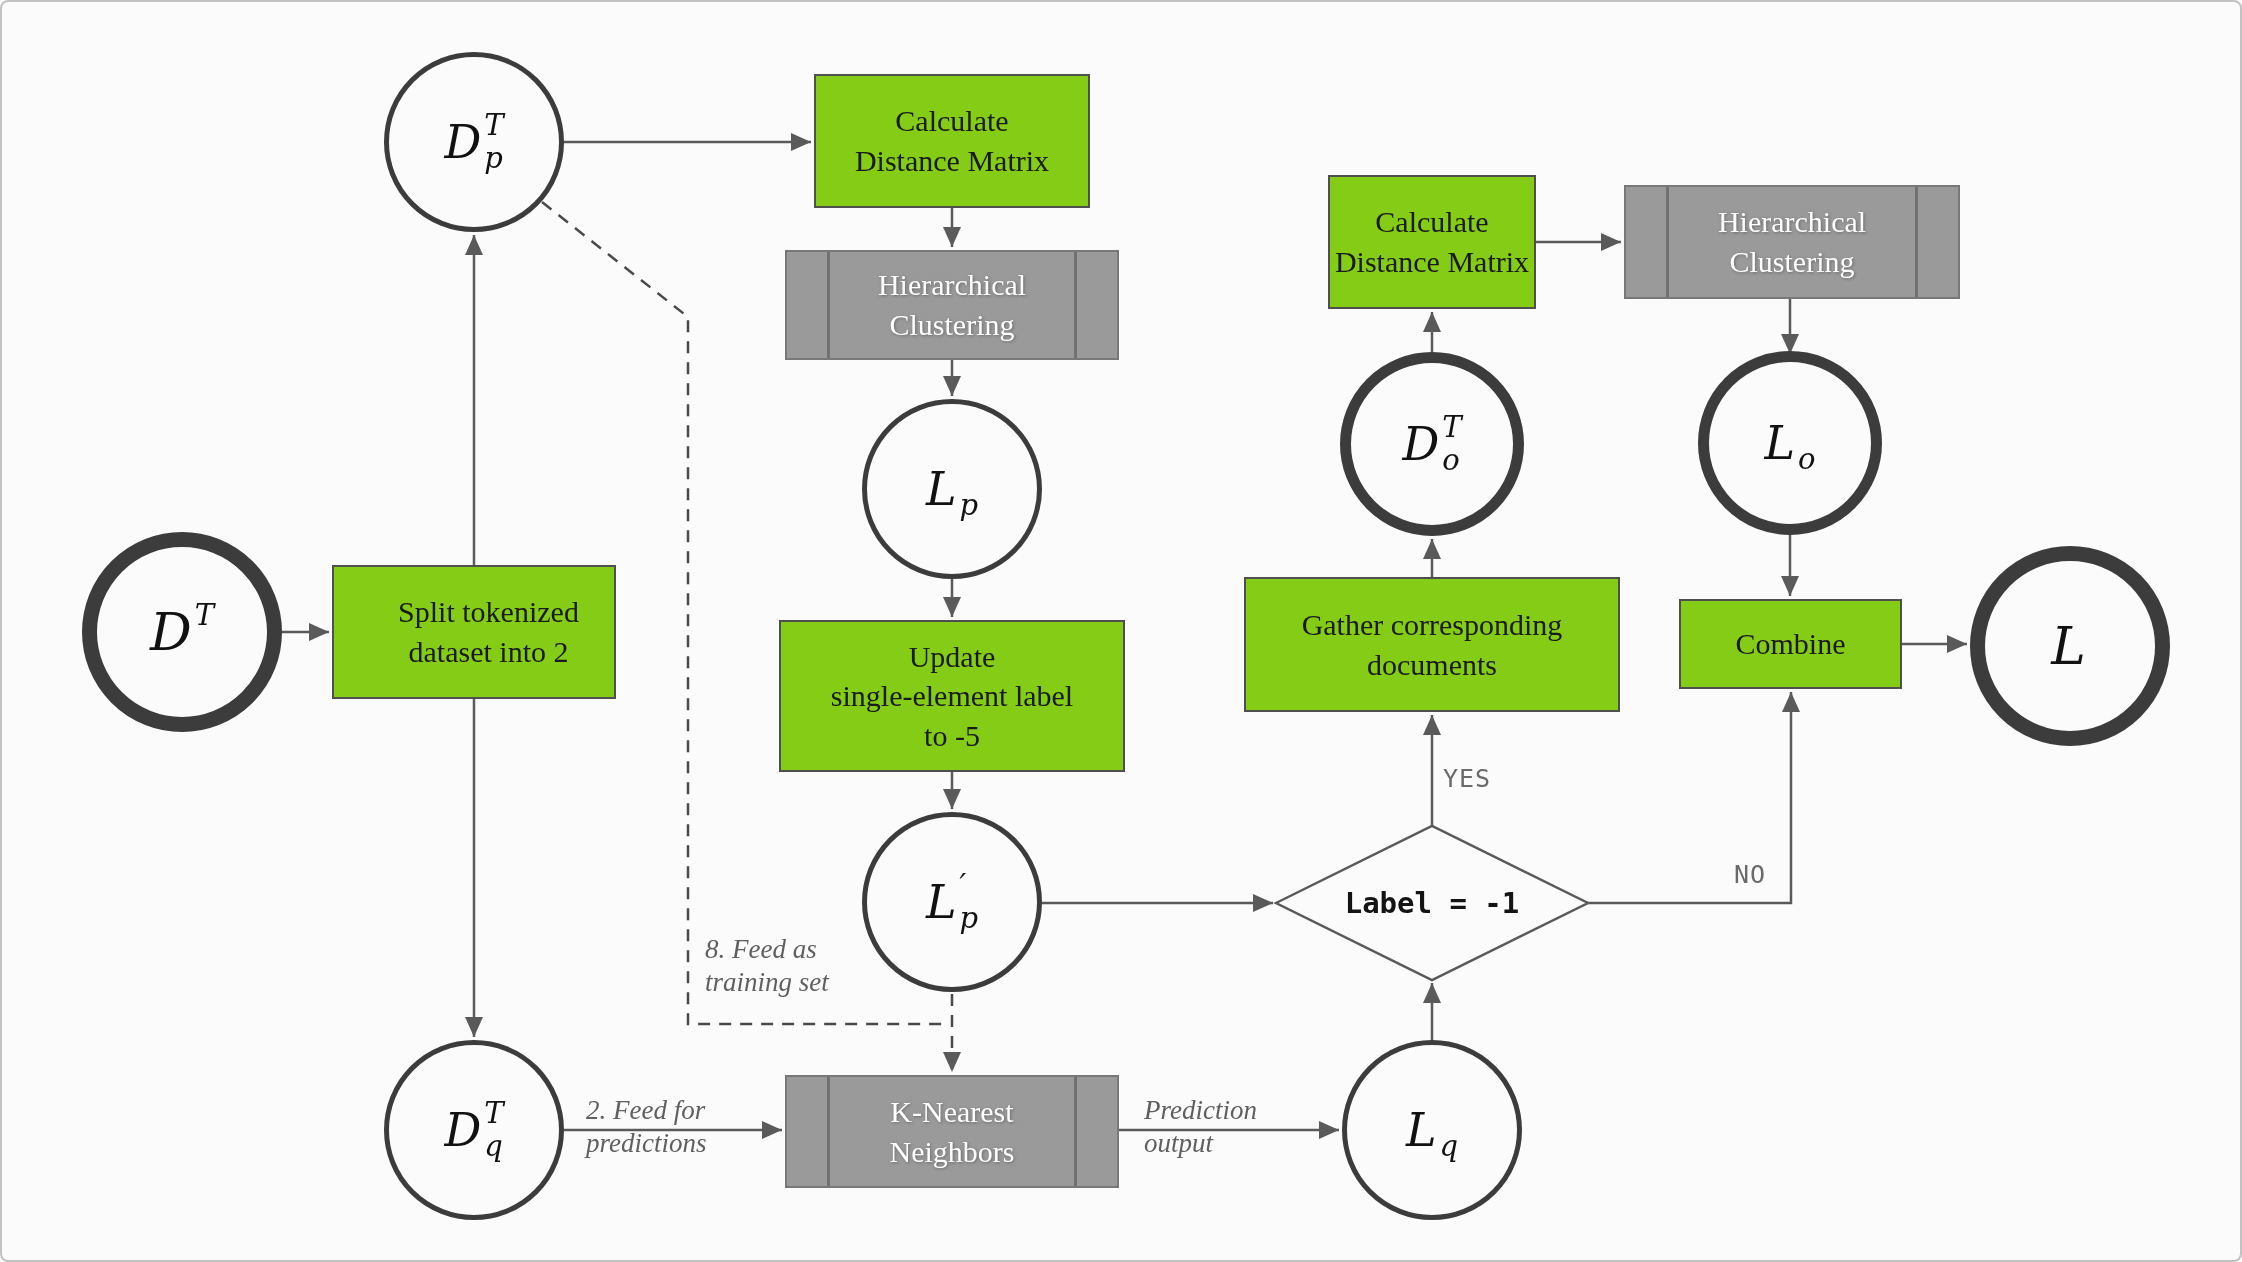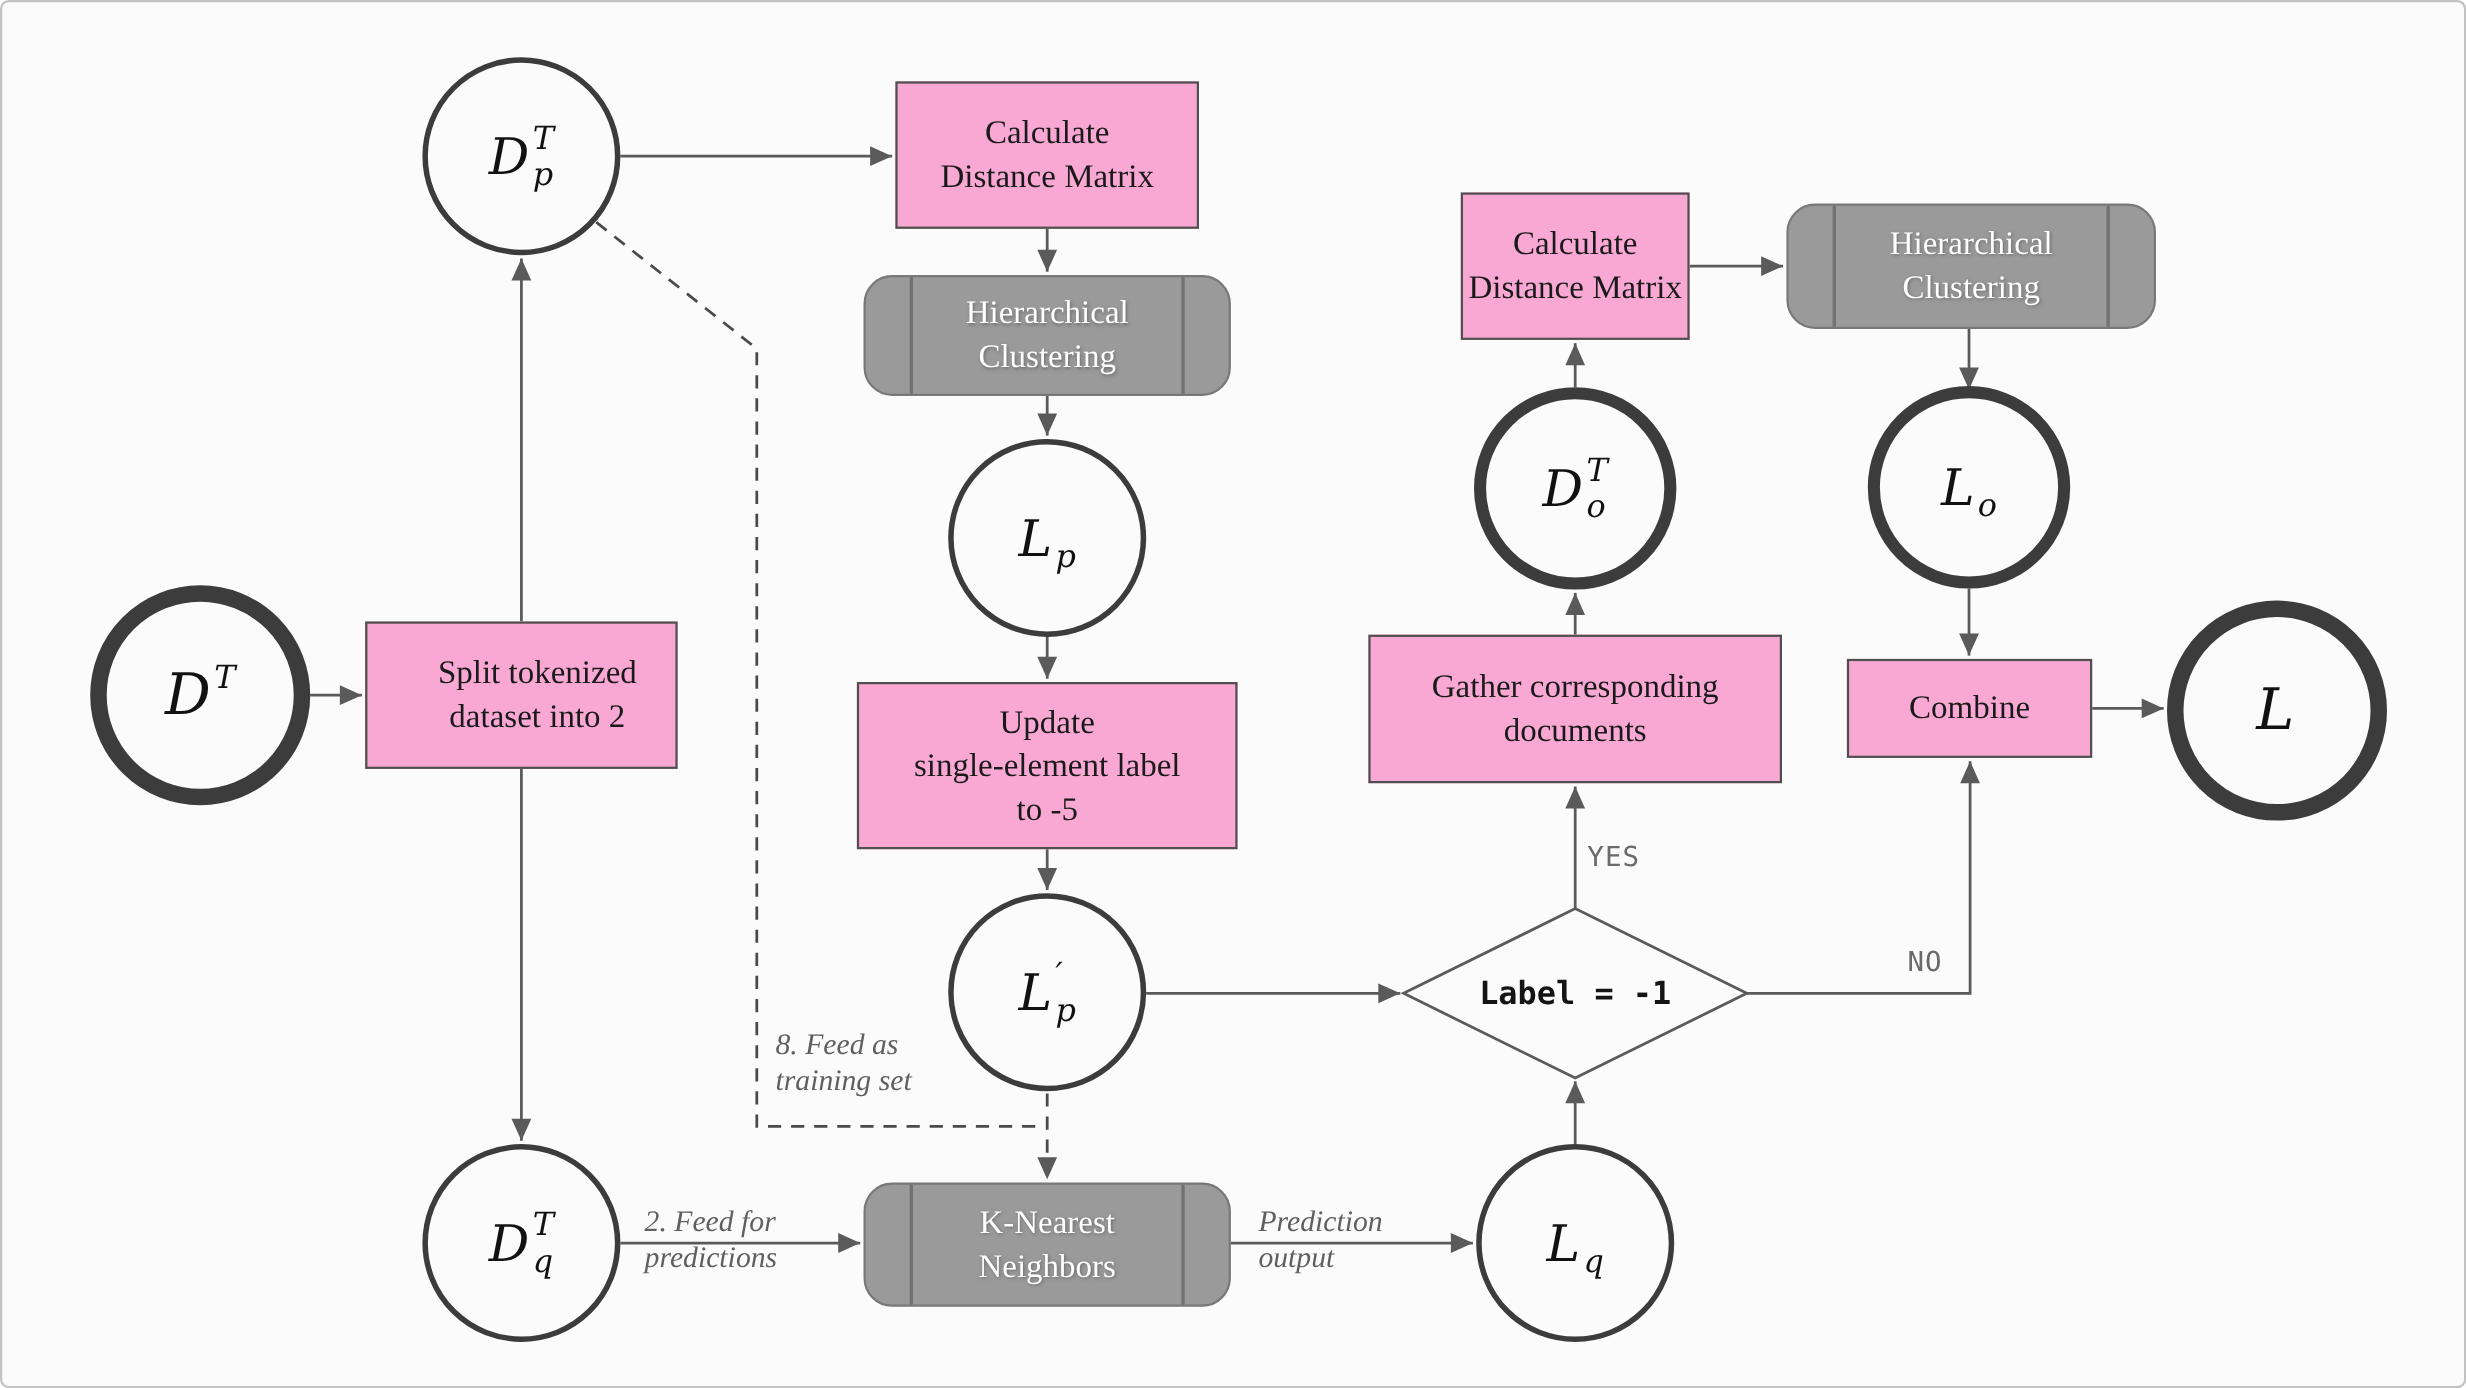--- a/index.html
+++ b/index.html
@@ -3,28 +3,27 @@
 <meta charset="utf-8">
 <style>
   html,body{margin:0;padding:0;background:#ffffff;}
   .canvas{
     position:relative; width:2242px; height:1262px; box-sizing:border-box;
     background:#fbfbfb; border:2px solid #c2c2c2; border-radius:8px; overflow:hidden;
     font-family:"Liberation Serif","DejaVu Serif",serif;
   }
   .wires{position:absolute;left:0;top:0;width:2242px;height:1262px;}
   .box{
-    position:absolute; box-sizing:border-box; background:#f9a8d4; border:2px solid #4f4f4f;
+    position:absolute; box-sizing:border-box; background:#84cc16; border:2px solid #4f4f4f;
     display:flex; align-items:center; justify-content:center; text-align:center;
     font-size:30px; line-height:1.32; color:#1a1a1a; white-space:pre-line;
   }
   .box.dark{
     background:#9a9a9a; border-color:#787878; color:#ffffff;
     text-shadow:1px 1px 3px rgba(70,70,70,.55);
-    border-radius:26px;
   }
   .bar{position:absolute; top:0; bottom:0; width:3px; background:#717171;}
   .bar.left{left:40px;} .bar.right{right:40px;}
   .circle{
     position:absolute; box-sizing:border-box; border-radius:50%;
     background:#fbfbfb; border:5px solid #3c3c3c;
     display:flex; align-items:center; justify-content:center;
   }
   .circle.thick{border-width:11px;}
   .circle.xthick{border-width:15px;}

